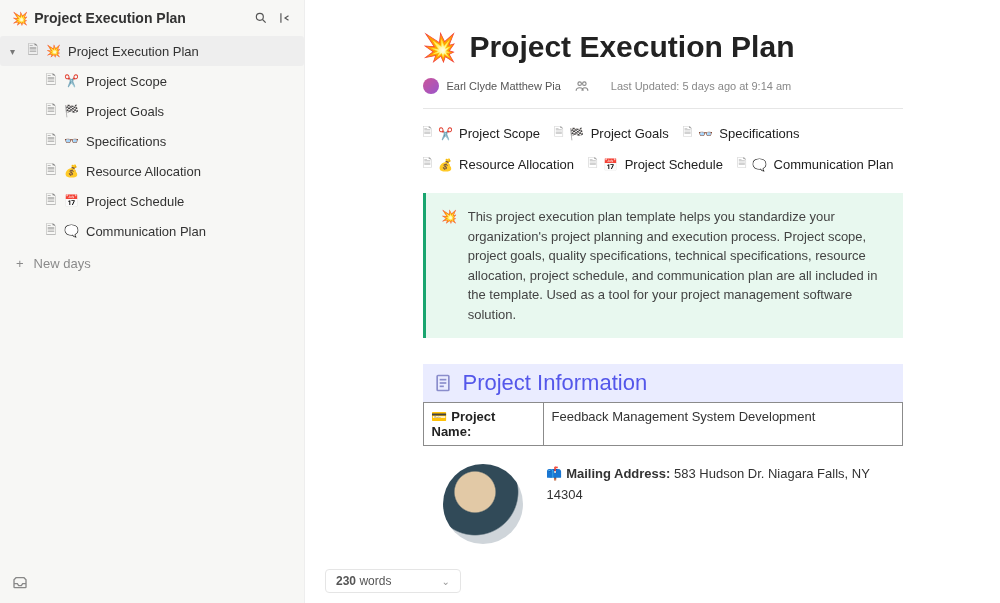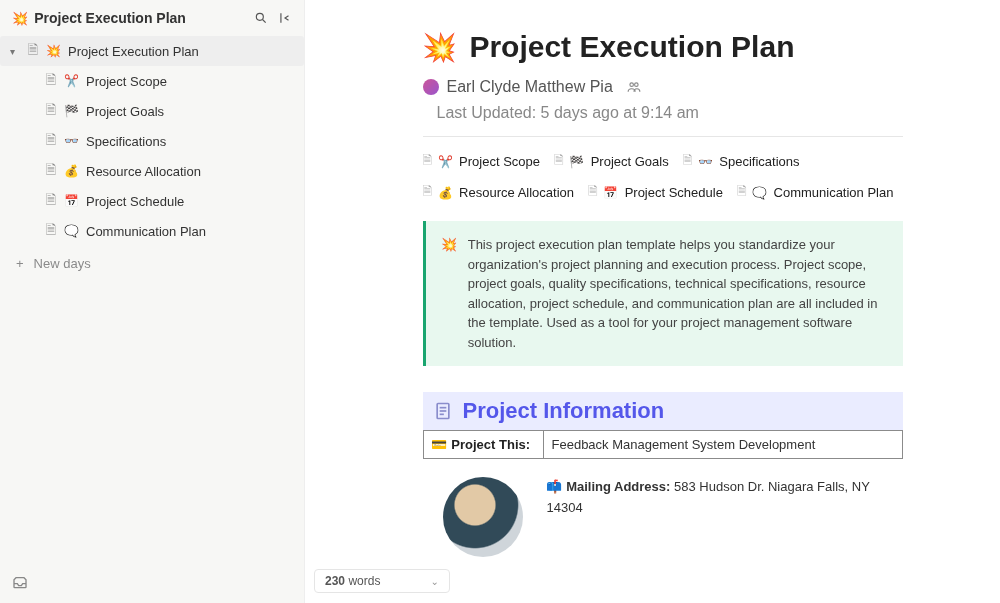--- a/index.html
+++ b/index.html
@@ -78,21 +78,21 @@
   align-items: center;
   gap: 12px;
   margin-bottom: 14px;
 }
 .page-title .emoji { font-size: 28px; }
 .page-title h1 { font-size: 30px; font-weight: 700; color: #222; }
 .byline {
   display: flex;
   align-items: center;
   gap: 8px;
-  font-size: 16px;
+  font-size: 11px;
   color: #555;
   margin-bottom: 14px;
   flex-wrap: wrap;
 }
 .byline .by { color: #888; }
 .byline .avatar {
   width: 16px; height: 16px; border-radius: 50%;
   background: linear-gradient(135deg,#c59,#95c);
   display: inline-block;
 }
@@ -113,41 +113,41 @@
   margin-bottom: 26px;
 }
 .section-head {
   background: #eaecff;
   display: flex;
   align-items: center;
   gap: 10px;
   padding: 6px 10px;
 }
 .section-head .hicon { color: #8a8dcc; font-size: 18px;}
-.section-head h2 { font-size: 22px; color: #5457ea; font-weight: 700;}
+.section-head h2 { font-size: 22px; color: #5457ea; font-weight: 400;}
 table.info {
   width: 100%;
   border-collapse: collapse;
   font-size: 13px;
   margin-bottom: 18px;
 }
 table.info td { border: 1px solid #8b8b8b; padding: 6px 8px; vertical-align: top;}
 table.info td.key { width: 120px; font-weight: 600; color: #222;}
 .contact-block { display: flex; gap: 24px; align-items: flex-start; padding-left: 20px;}
 .contact-avatar {
   width: 80px; height: 80px; border-radius: 50%;
   background: radial-gradient(circle at 40% 35%, #e2c9a6 0 28%, #314a58 30% 60%, #cfd5da 62%);
   flex-shrink: 0;
 }
 .contact-lines { line-height: 1.6; font-size: 13px;}
 .contact-lines .em { display:inline-block; width: 16px;}
 .status-bar {
   position: absolute;
   bottom: 10px;
-  left: 9px;
+  left: 20px;
   background: #fff;
   border: 1px solid #e5e5e5;
   border-radius: 4px;
   padding: 4px 10px;
   font-size: 12px;
   color: #555;
   display: flex;
   align-items: center;
   gap: 50px;
 }
@@ -300,21 +300,21 @@
             <line x1="8" y1="12" x2="16" y2="12"></line>
             <line x1="8" y1="16" x2="13" y2="16"></line>
           </svg>
       </span>
       <h2>Project Information</h2>
     </div>
 
     <table class="info">
       <tbody>
           <tr>
-        <td class="key"><span>💳</span> <span>Project This:</span></td>
+        <td class="key"><span>💳</span> <span>Project Name:</span></td>
         <td>Feedback Management System Development</td>
       </tr>
     </tbody>
       </table>
 
     <div class="contact-block">
       <div class="contact-avatar"></div>
       <div class="contact-lines">
         <div><span class="em">📫</span> <b>Mailing Address:</b> <span>583 Hudson Dr. Niagara Falls, NY 14304</span></div>
 

